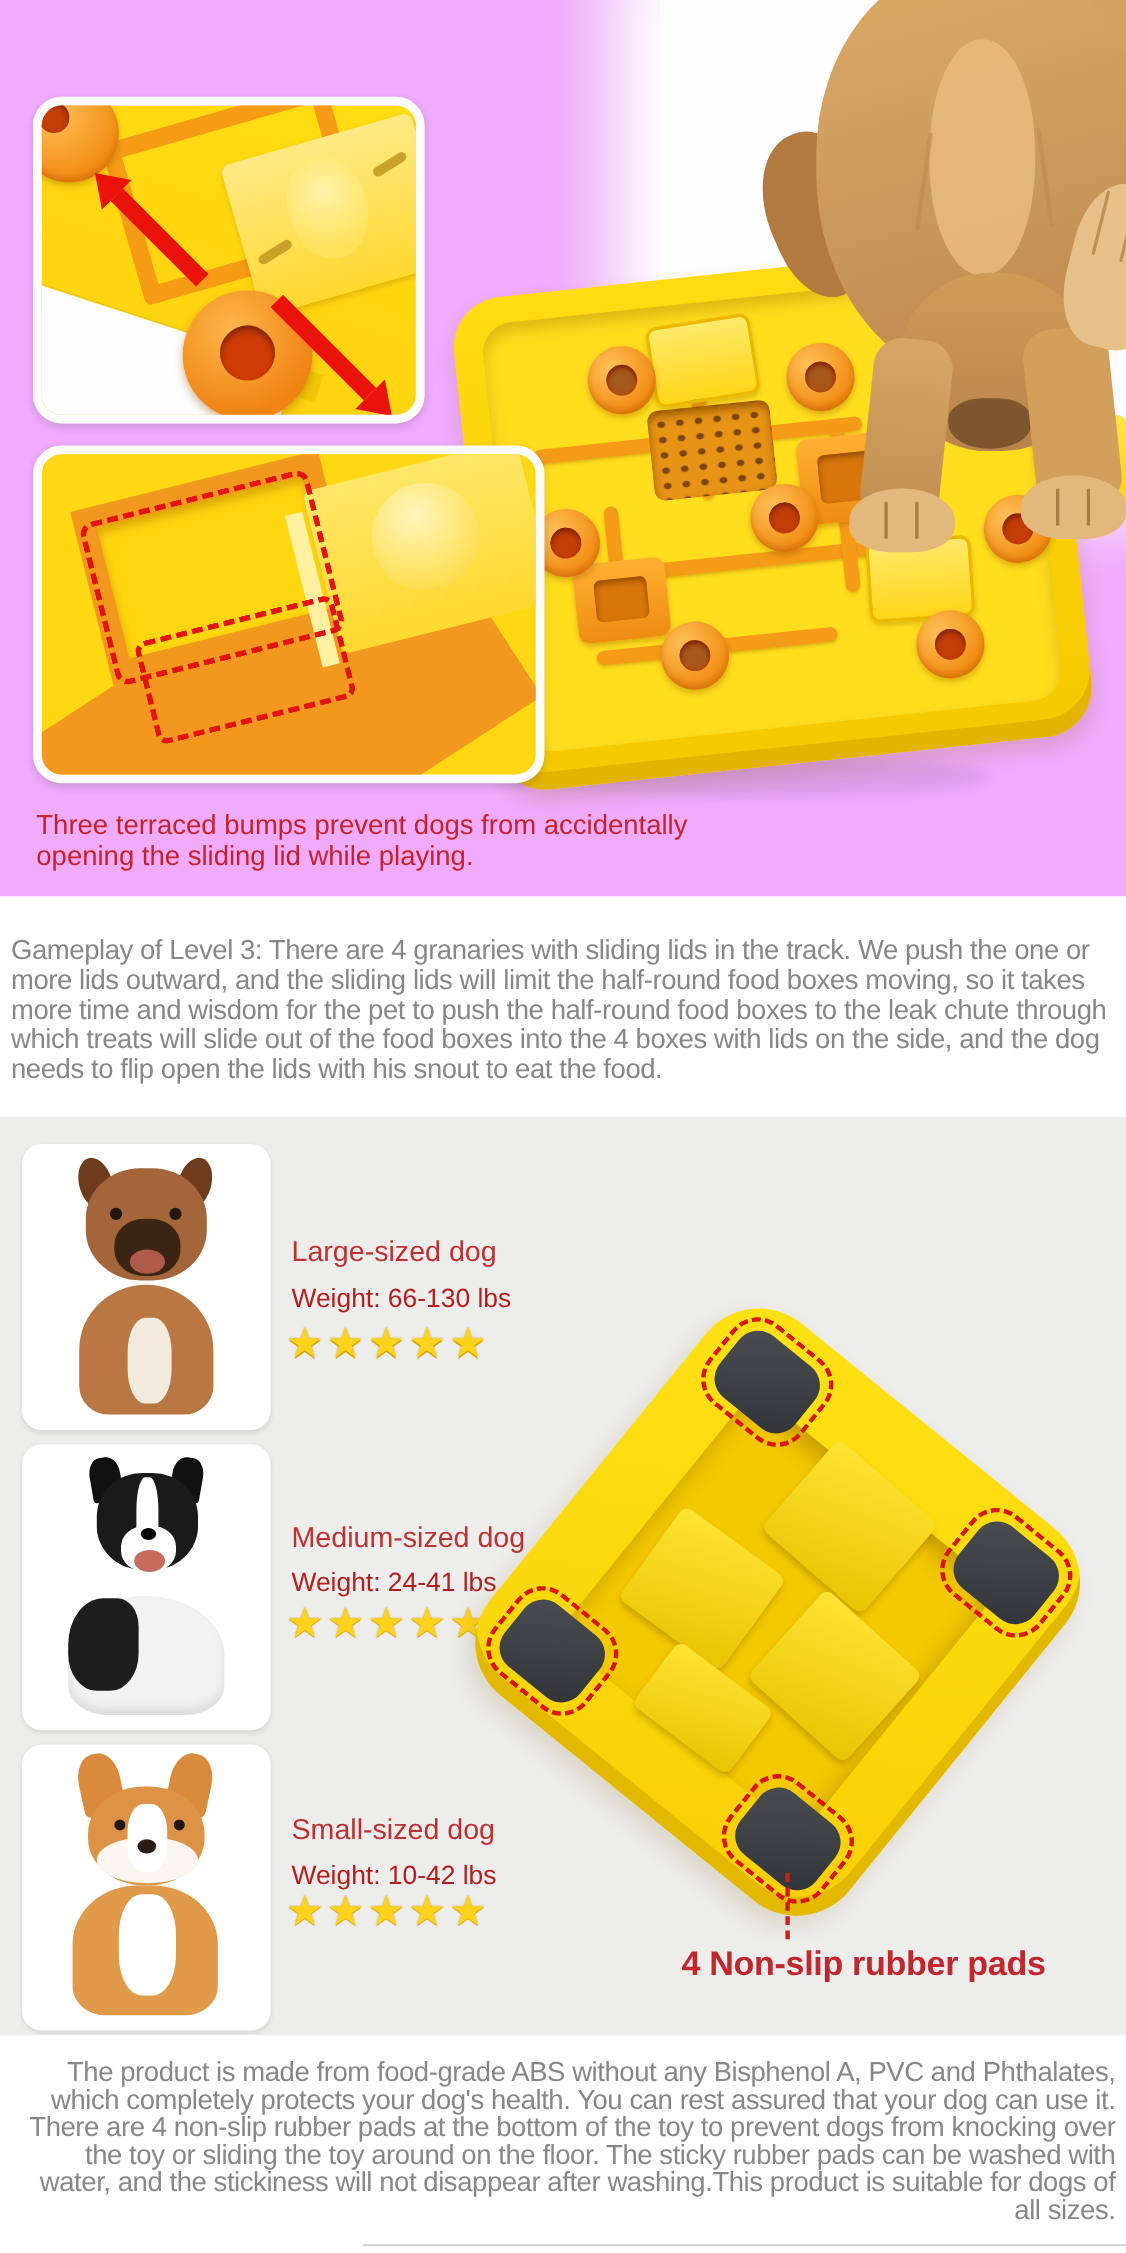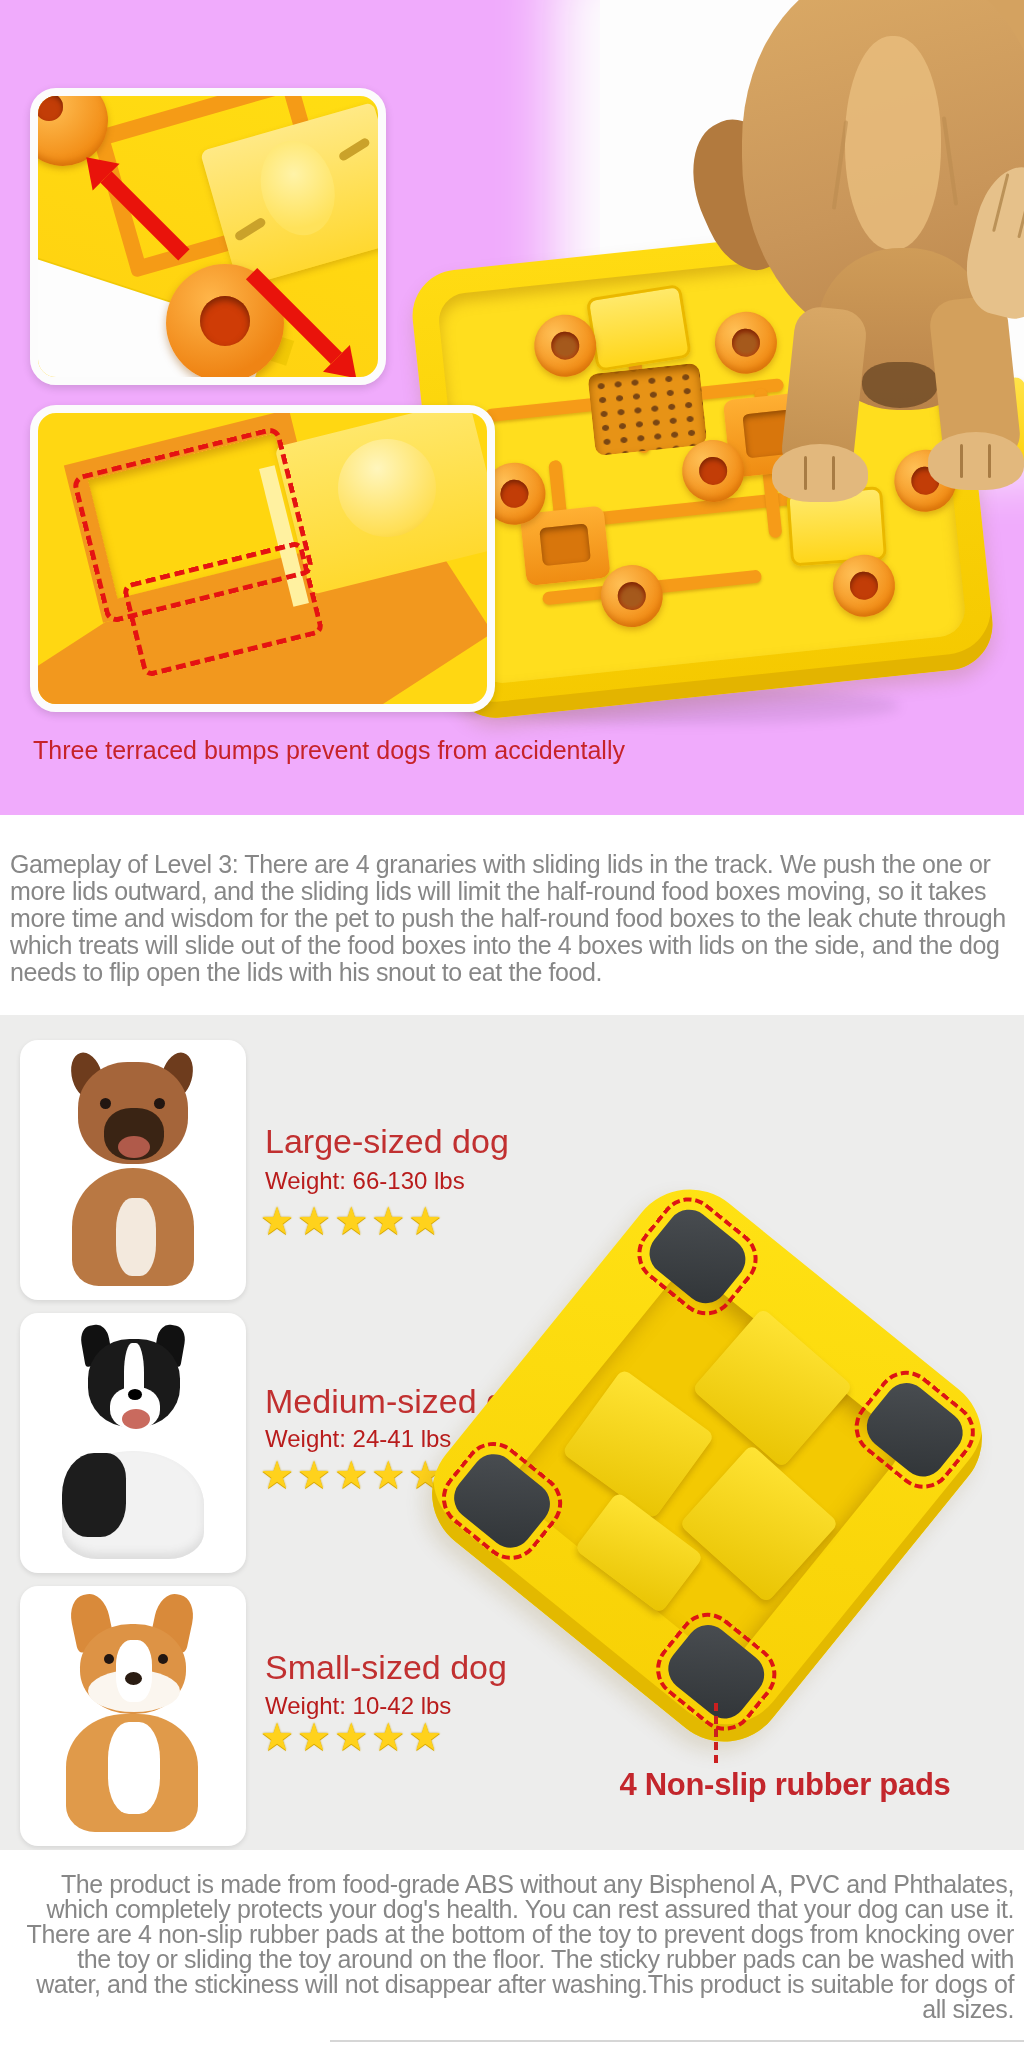--- a/index.html
+++ b/index.html
@@ -118,21 +118,21 @@
   .cg-ear-l { left:52px; top:8px; width:38px; height:56px; background:#d98a3a; border-radius:45% 45% 12% 12%; transform:rotate(-12deg); }
   .cg-ear-r { left:134px; top:8px; width:38px; height:56px; background:#d98a3a; border-radius:45% 45% 12% 12%; transform:rotate(12deg); }
   .cg-head { left:60px; top:38px; width:106px; height:90px; background:#dd9345; border-radius:48%; }
   .cg-cheeks { left:68px; top:84px; width:92px; height:42px; background:#fbf6ef; border-radius:50%; }
   .cg-blaze { left:96px; top:54px; width:36px; height:62px; background:#fff; border-radius:40%; }
   .cg-eye { width:10px; height:10px; background:#221611; border-radius:50%; }
   .cg-nose { left:105px; top:86px; width:17px; height:13px; background:#2a1c12; border-radius:50%; }
   .cg-body { left:46px; top:128px; width:132px; height:118px; background:#e09a4a; border-radius:45% 45% 22% 22%; }
   .cg-chest { left:88px; top:136px; width:52px; height:92px; background:#fff; border-radius:40%; }
 
-  .size-title { left:265px; color:#c13030; font-size:34px; }
+  .size-title { left:265px; color:#c13030; font-size:26px; }
   .size-weight { left:265px; color:#b91c1c; font-size:24px; }
   .stars { left:260px; font-size:38px; letter-spacing:3px; color:#ffd21c; text-shadow:0 1px 0 #d8a800, 0 0 2px #c49a00; }
   .t1 { top:107px; } .w1 { top:152px; } .s1 { top:184px; }
   .t2 { top:367px; } .w2 { top:410px; } .s2 { top:438px; }
   .t3 { top:633px; } .w3 { top:677px; } .s3 { top:700px; }
 
   
   .btoy { left:497px; top:233px; width:420px; height:435px; background:linear-gradient(150deg,#ffe214,#f7cf04); border-radius:62px; transform:rotate(39deg); box-shadow:inset -10px -14px 0 #e3b900, 0 12px 20px rgba(120,90,0,.15); }
   .recess { position:absolute; left:66px; top:74px; width:288px; height:288px; background:#f3c902; border-radius:26px; box-shadow:inset 0 10px 20px rgba(140,95,0,.45); }
   .rsq { position:absolute; background:linear-gradient(160deg,#ffe435,#e9c403); border-radius:8px; box-shadow:2px 4px 6px rgba(120,80,0,.3); }
@@ -217,20 +217,21 @@
     <div class="ins ib-frame"></div>
     <div class="ins ib-lid"></div>
     <div class="ins ib-dome"></div>
     <div class="ins ib-bar"></div>
     <div class="ins dashbox db1"></div>
     <div class="ins dashbox db2"></div>
   </div>
 
   <div class="abs hero-caption">
     <span>Three terraced bumps prevent dogs from accidentally</span>
+    <span>opening the sliding lid while playing.</span>
   </div>
 </div>
 
 <div class="abs sec-game">
   <p class="para">Gameplay of Level 3: There are 4 granaries with sliding lids in the track. We push the one or more lids outward, and the sliding lids will limit the half-round food boxes moving, so it takes more time and wisdom for the pet to push the half-round food boxes to the leak chute through which treats will slide out of the food boxes into the 4 boxes with lids on the side, and the dog needs to flip open the lids with his snout to eat the food.</p>
 </div>
 
 <div class="abs sec-sizes">
 
   <div class="abs card card1">

